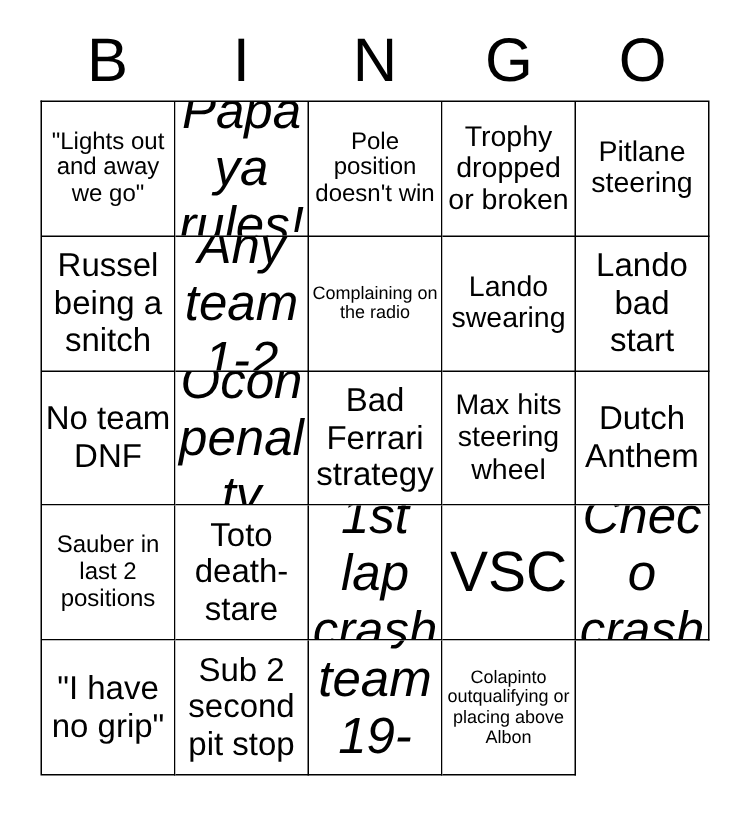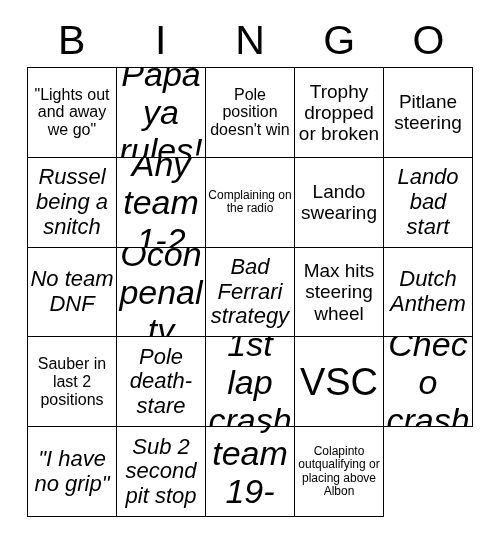--- a/index.html
+++ b/index.html
@@ -76,21 +76,21 @@
     display: block;
     width: 100%;
     line-height: 1.12;
     word-wrap: break-word;
     hyphens: none;
   }
 
   
   .fs-xxl { font-size: 38px; }
   .fs-xl  { font-size: 34px; font-style: italic; }
-  .fs-lg  { font-size: 22px; font-style: italic; }
+  .fs-lg  { font-size: 22px; }
   .fs-md  { font-size: 19px; }
   .fs-sm  { font-size: 16px; }
   .fs-xs  { font-size: 12px; }
 </style>
 </head>
 <body>
 
 <div id="bingo-card">
 
   <div id="bingo-header">
@@ -148,21 +148,21 @@
       <span class="cell-text fs-md">Max hits steering wheel</span>
     </div>
 
     <div class="bingo-cell">
       <span class="cell-text fs-lg">Dutch Anthem</span>
     </div>
     <div class="bingo-cell">
       <span class="cell-text fs-sm">Sauber in last 2 positions</span>
     </div>
     <div class="bingo-cell">
-      <span class="cell-text fs-lg">Pole death-stare</span>
+      <span class="cell-text fs-lg">Toto death-stare</span>
     </div>
     <div class="bingo-cell">
       <span class="cell-text fs-xl">1st lap crash</span>
     </div>
     <div class="bingo-cell">
       <span class="cell-text fs-xxl">VSC</span>
     </div>
 
     <div class="bingo-cell">
       <span class="cell-text fs-xl">Checo crash</span>

